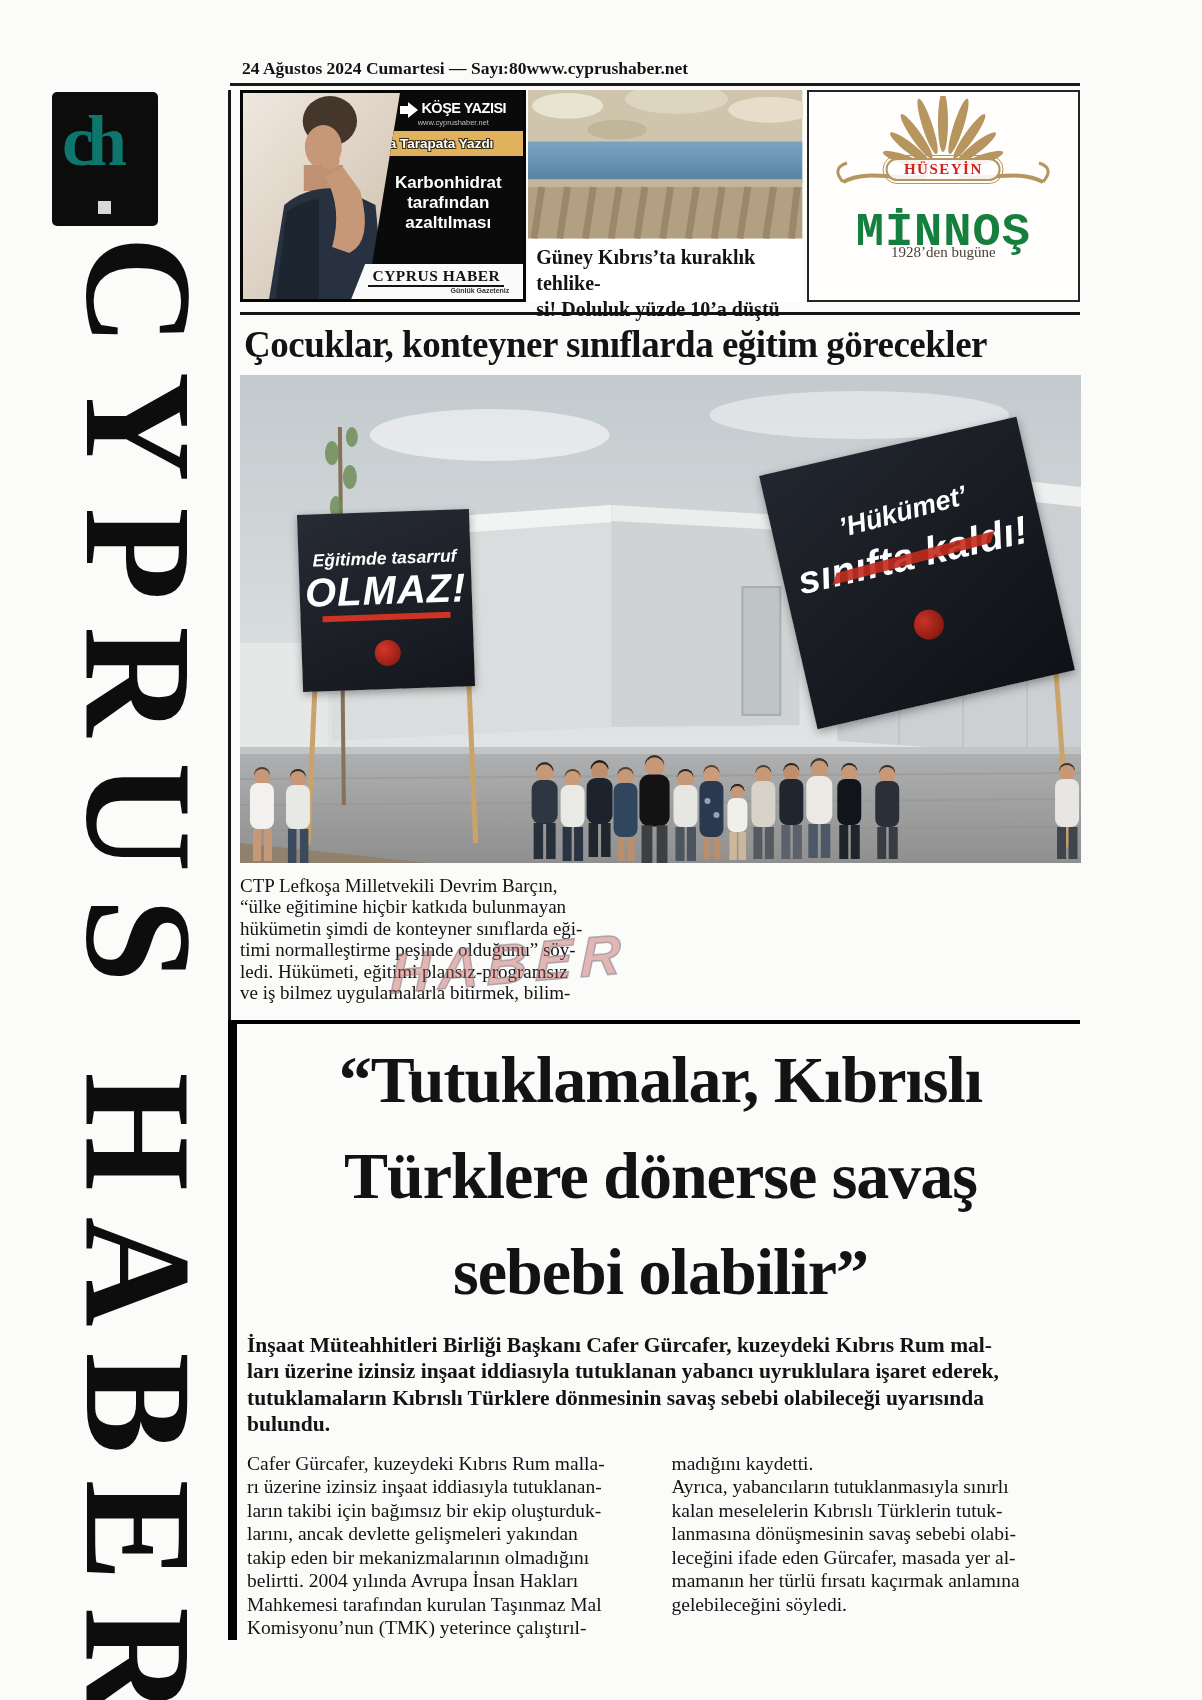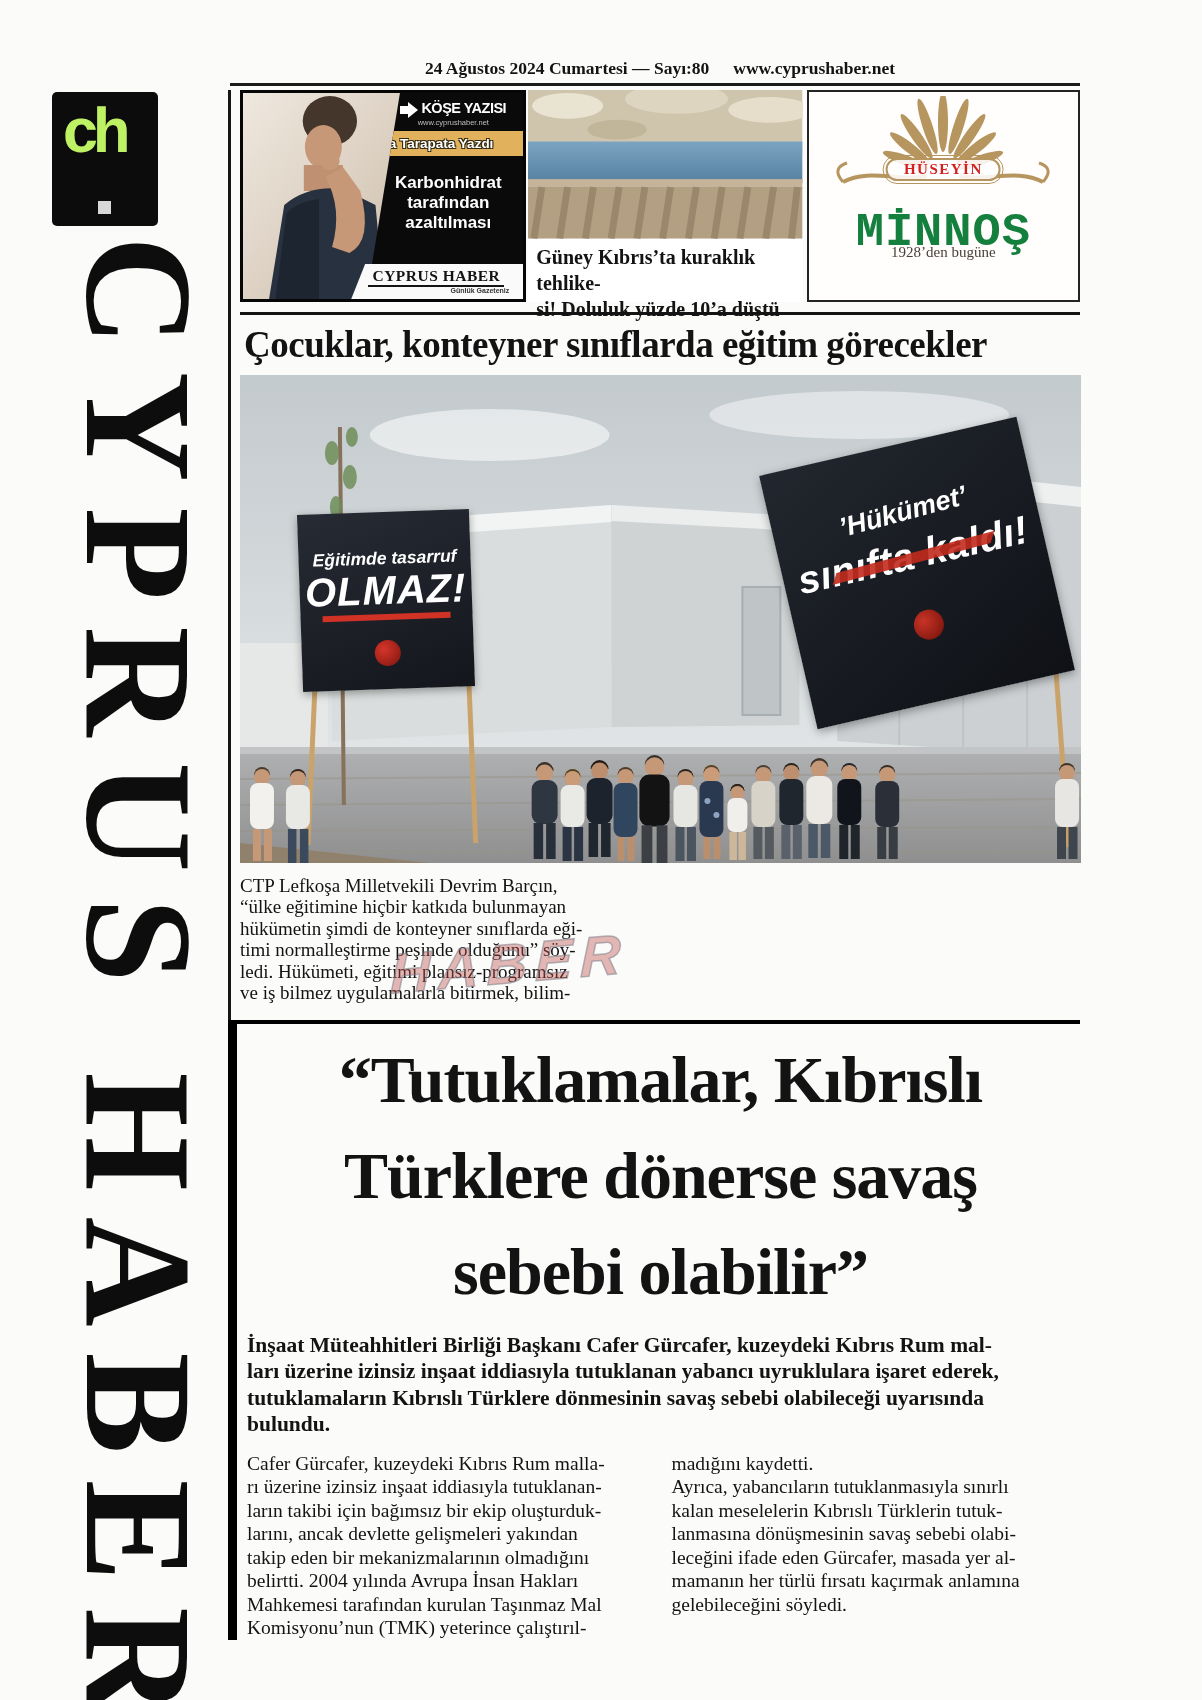--- a/index.html
+++ b/index.html
@@ -5,31 +5,31 @@
   html,body{margin:0;padding:0;}
   body{
     width:1202px;height:1700px;position:relative;
     background:#fbfbf9;color:#131313;
     font-family:"Liberation Serif","DejaVu Serif",serif;
     overflow:hidden;
   }
   
   .topbar{
     position:absolute;left:230px;top:50px;width:850px;height:36px;
-    border-bottom:3px solid #1a1a1a;display:flex;justify-content:center;
+    border-bottom:3px solid #1a1a1a;display:flex;justify-content:flex-start;
     align-items:flex-end;padding:0 2px 4px 12px;box-sizing:border-box;
-    font-weight:bold;font-size:17.5px;gap:24px;
+    font-weight:bold;font-size:17.5px;
   }
   
   .masthead{position:absolute;left:52px;top:92px;width:178px;}
   .logo{width:106px;height:134px;background:#0c0c0c;border-radius:5px;position:relative;}
   .logo-text{
-    position:absolute;left:10px;top:6px;color:#bef264;
-    font-family:Liberation Mono, monospace;
-    font-weight:bold;font-size:63px;letter-spacing:-7px;line-height:1.2;
+    position:absolute;left:10px;top:6px;color:#0f766e;
+    font-family:Liberation Serif, serif;
+    font-weight:bold;font-size:72px;letter-spacing:-7px;line-height:1.2;
   }
   .logo-dot{position:absolute;left:46px;bottom:12px;width:13px;height:13px;background:#d8d8d8;}
   .vertical-title{
     margin-top:10px;height:1452px;writing-mode:vertical-rl;text-orientation:sideways;
     font-weight:bold;font-size:152px;letter-spacing:26px;line-height:172px;
     color:#0d0d0d;white-space:nowrap;
   }
   
   .content{
     position:absolute;left:228px;top:90px;width:852px;

